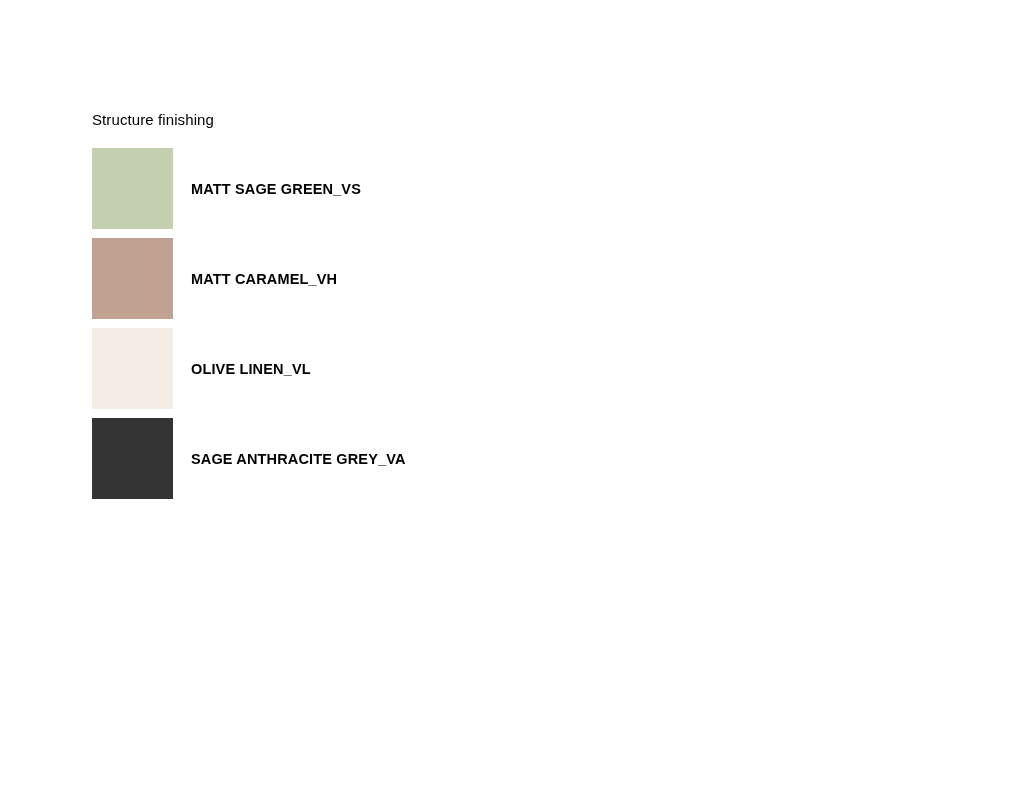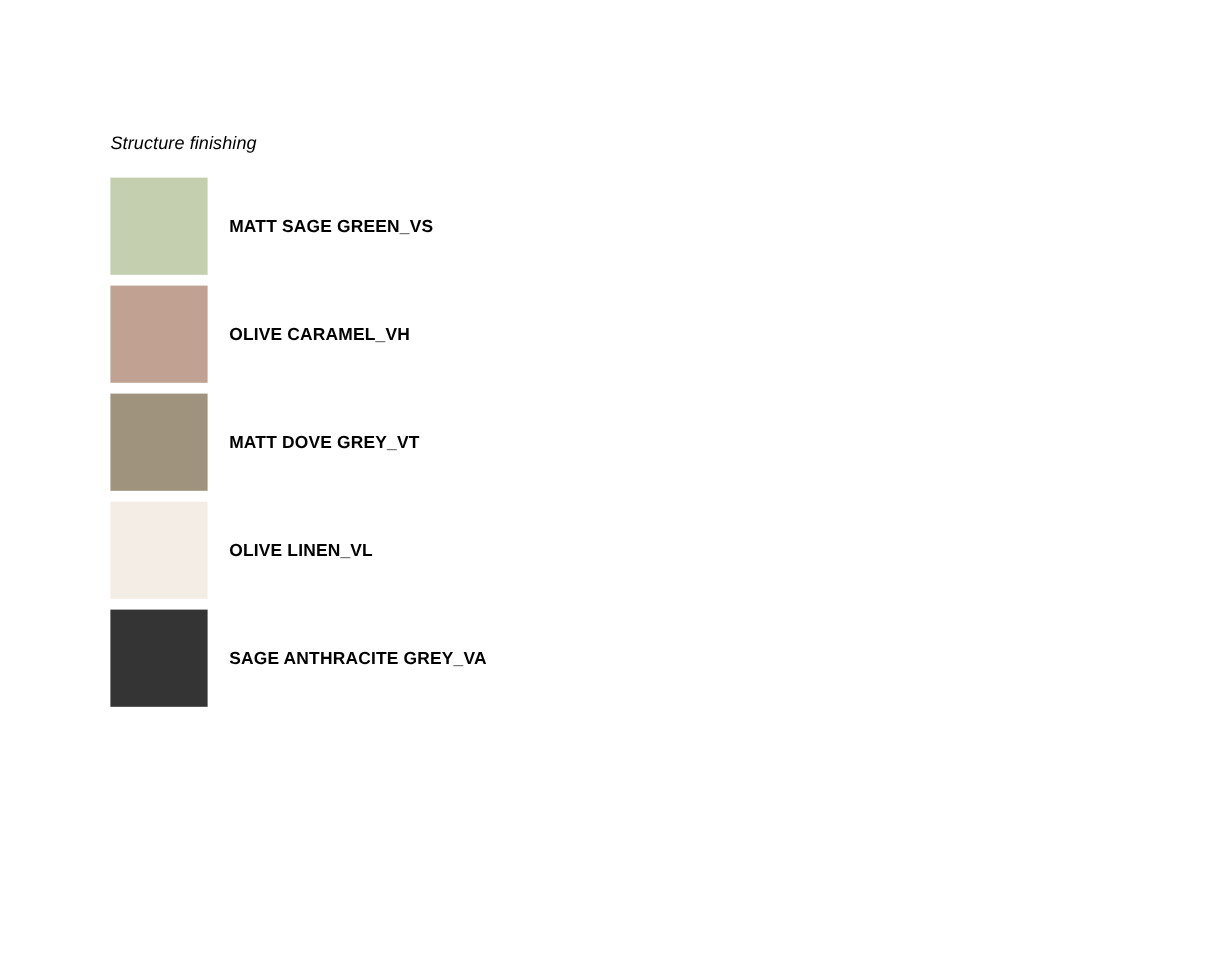--- a/index.html
+++ b/index.html
@@ -23,21 +23,20 @@
     width: 700px;
   }
 
   #panel-title {
     font-size: 15px;
     font-weight: 400;
     color: #000000;
     line-height: 19px;
     margin: 0 0 19px 0;
     letter-spacing: 0.1px;
-    font-style: italic;
   }
 
   .swatch-list {
     display: flex;
     flex-direction: column;
     gap: 9px;
     margin: 0;
     padding: 0;
     list-style: none;
   }
@@ -76,27 +75,23 @@
   <ul class="swatch-list">
 
     <li class="swatch-row">
       <span class="swatch-chip" style="background-color: rgb(196, 207, 175);"></span>
       <span class="swatch-label">MATT SAGE GREEN_VS</span>
     </li>
 
 
     <li class="swatch-row">
       <span class="swatch-chip" style="background-color: rgb(192, 161, 146);"></span>
-      <span class="swatch-label">OLIVE CARAMEL_VH</span>
+      <span class="swatch-label">MATT CARAMEL_VH</span>
     </li>
 
-    <li class="swatch-row">
-      <span class="swatch-chip" style="background-color: rgb(160, 147, 126);"></span>
-      <span class="swatch-label">MATT DOVE GREY_VT</span>
-    </li>
 
     <li class="swatch-row">
       <span class="swatch-chip" style="background-color: rgb(244, 237, 229);"></span>
       <span class="swatch-label">OLIVE LINEN_VL</span>
     </li>
 
     <li class="swatch-row">
       <span class="swatch-chip" style="background-color: rgb(52, 52, 52);"></span>
       <span class="swatch-label">SAGE ANTHRACITE GREY_VA</span>
     </li>

